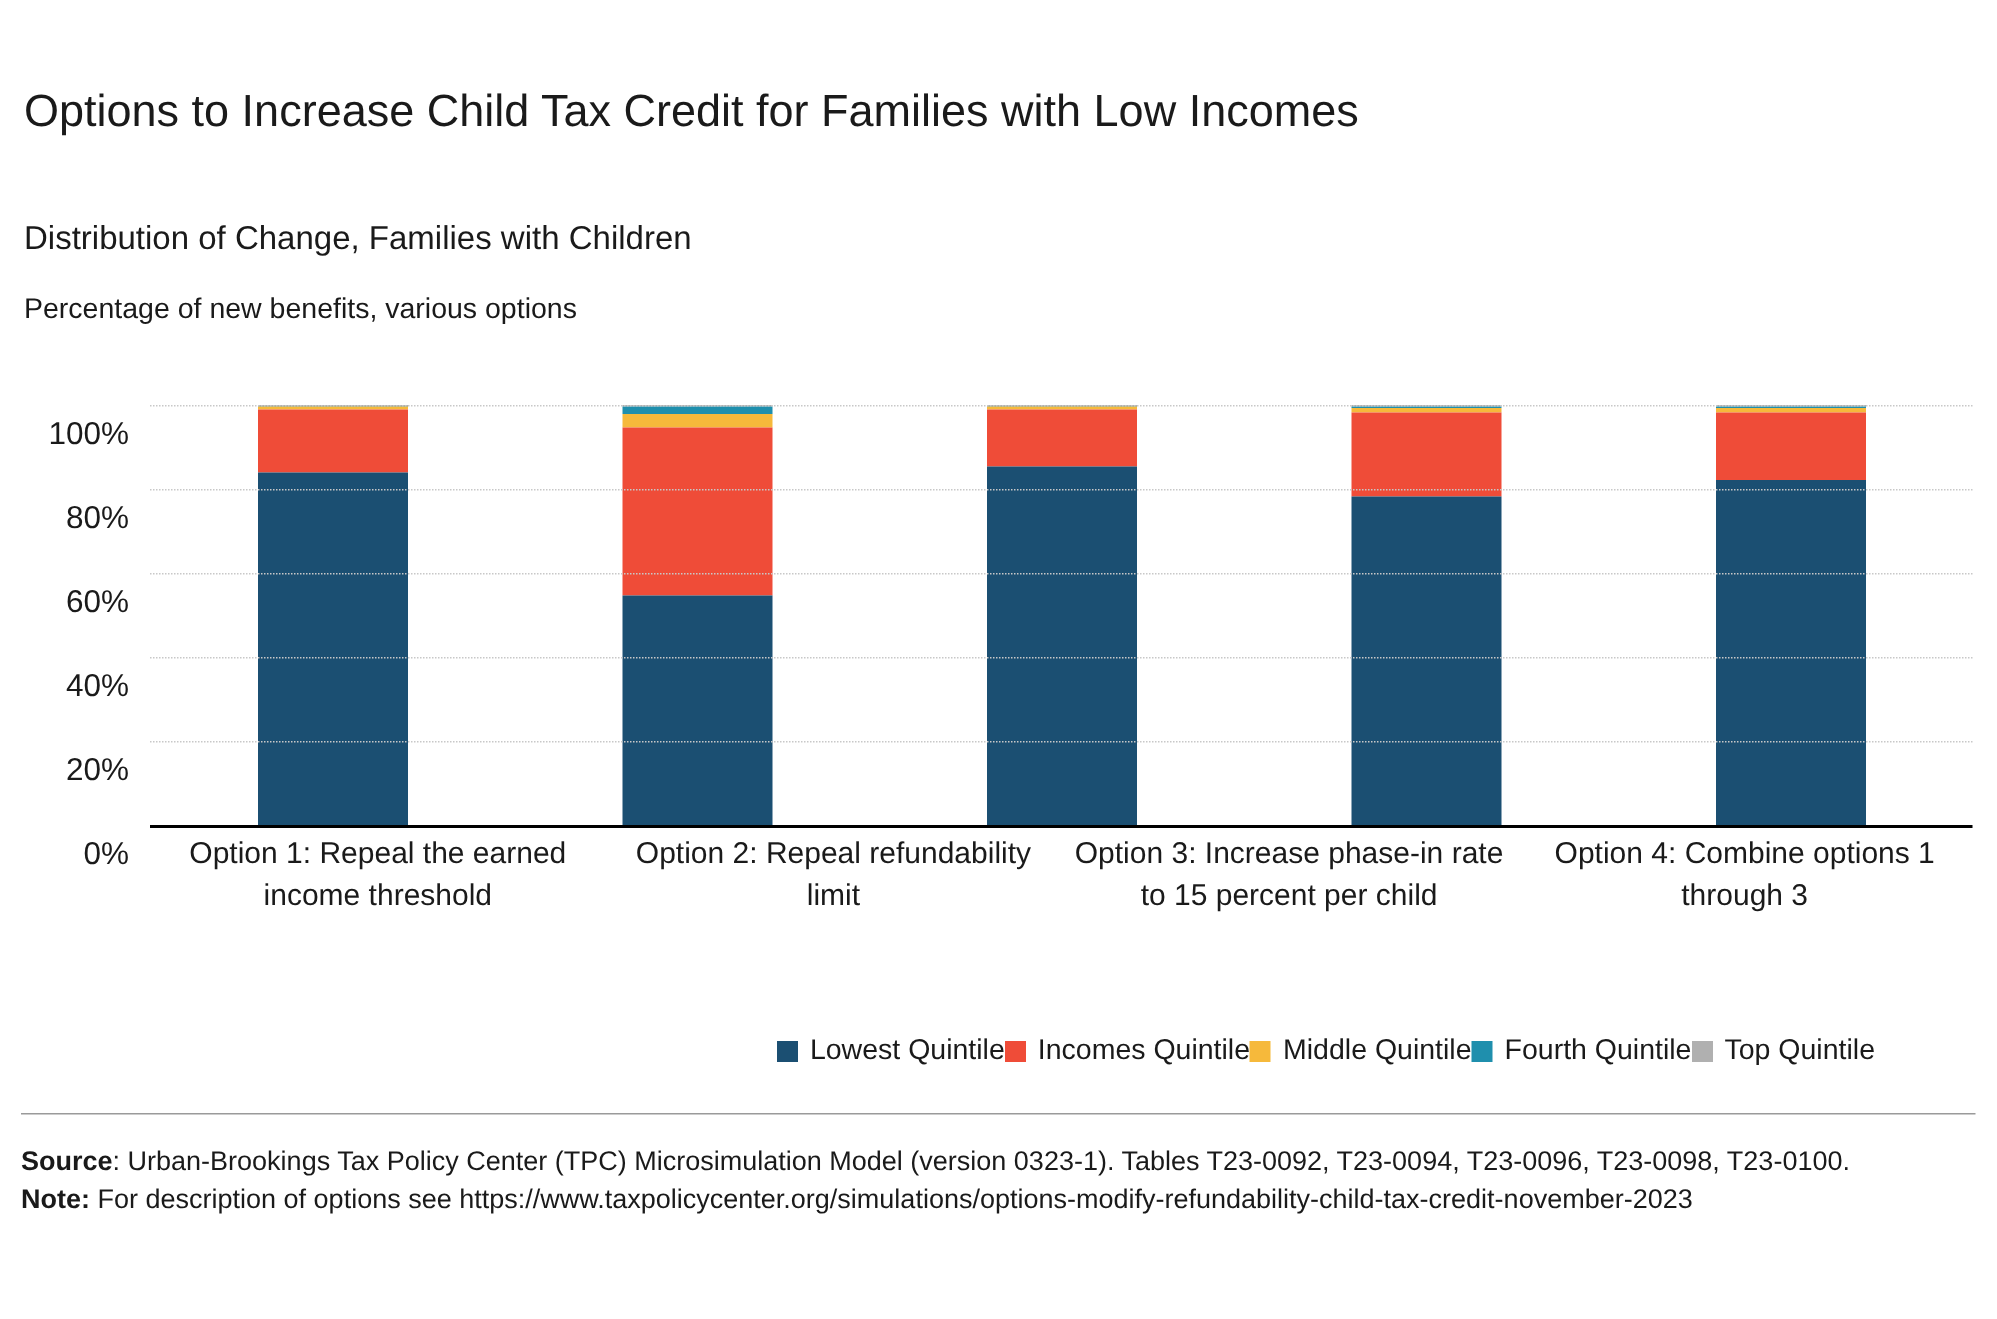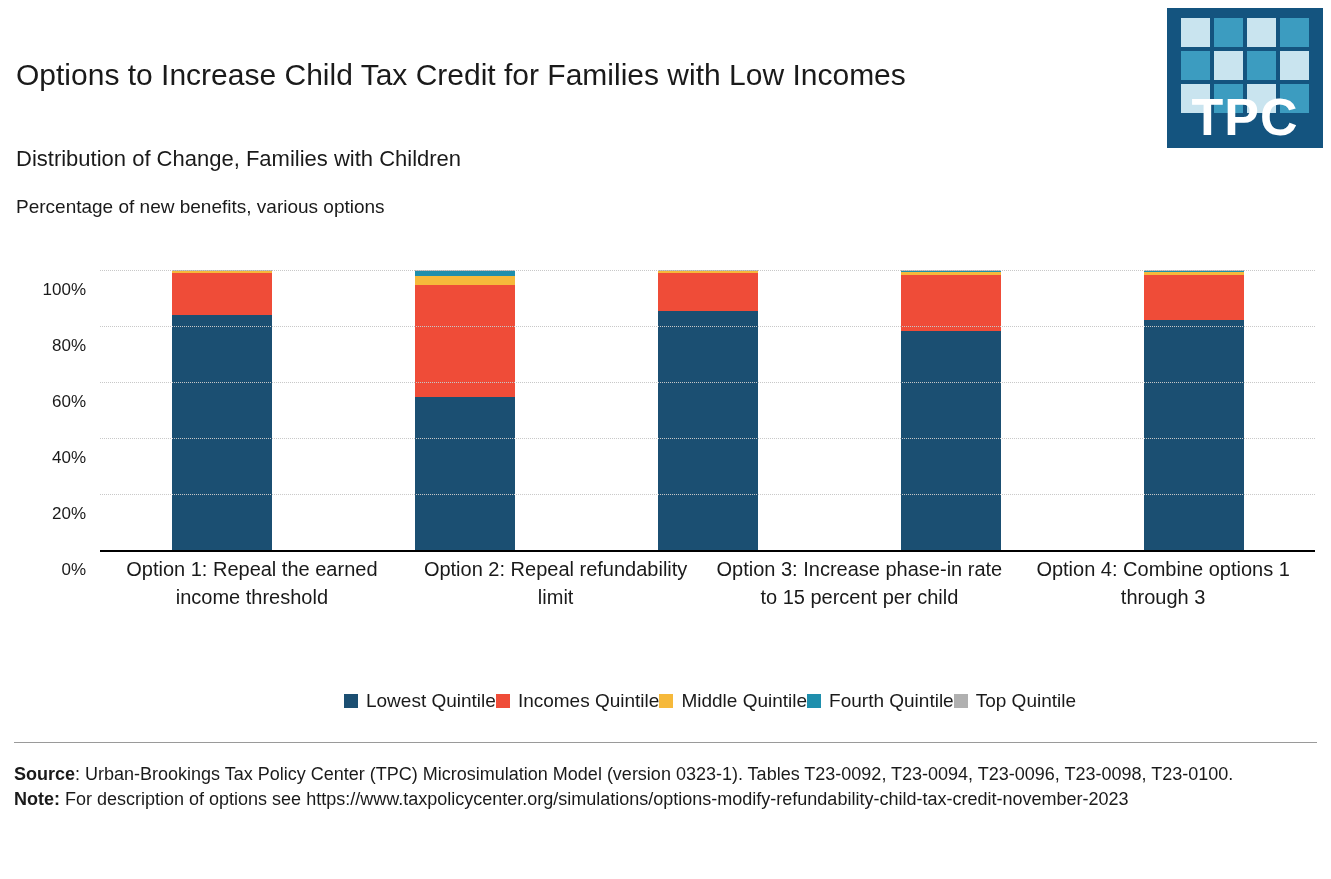--- a/index.html
+++ b/index.html
@@ -100,21 +100,21 @@
   .y-axis {
     position: absolute;
     left: 0;
     top: 20px;
     width: 96px;
     height: 530px;
   }
   .y-tick {
     position: absolute;
     right: 10px;
-    font-size: 17px;
+    font-size: 21px;
     color: #1a1a1a;
     transform: translateY(-50%);
     white-space: nowrap;
   }
   .gridline {
     position: absolute;
     left: 100px;
     width: 1215px;
     border-top: 1px dotted #c8c8c8;
     height: 0;
@@ -169,21 +169,21 @@
     box-sizing: border-box;
   }
 
   
   .legend {
     position: absolute;
     left: 170px;
     top: 690px;
     width: 1080px;
     display: flex;
-    justify-content: center;
+    justify-content: flex-end;
     align-items: center;
   }
   .legend-item {
     display: flex;
     align-items: center;
     font-size: 19px;
     color: #1a1a1a;
     white-space: nowrap;
   }
   .legend-swatch {
@@ -211,37 +211,20 @@
     line-height: 25px;
     color: #1a1a1a;
   }
   .footnotes b { font-weight: bold; margin-top: 40px; }
 </style>
 </head>
 <body>
 
 <div class="page">
 
-  <div class="logo">
-    <div class="logo-grid">
-      <div class="light"></div>
-        <div></div>
-        <div class="light"></div>
-        <div></div>
-      <div></div>
-        <div class="light"></div>
-        <div></div>
-        <div class="light"></div>
-      <div class="light"></div>
-        <div></div>
-        <div class="light"></div>
-        <div></div>
-    </div>
-    <div class="logo-text">TPC</div>
-  </div>
 
   <div class="title">Options to Increase Child Tax Credit for Families with Low Incomes</div>
   <div class="subtitle">Distribution of Change, Families with Children</div>
   <div class="subsubtitle">Percentage of new benefits, various options</div>
 
   <div class="chart">
     <div class="y-axis" id="y-axis">
         <div class="y-tick" style="top: 300px;">0%</div>
         <div class="y-tick" style="top: 244px;">20%</div>
         <div class="y-tick" style="top: 188px;">40%</div>

